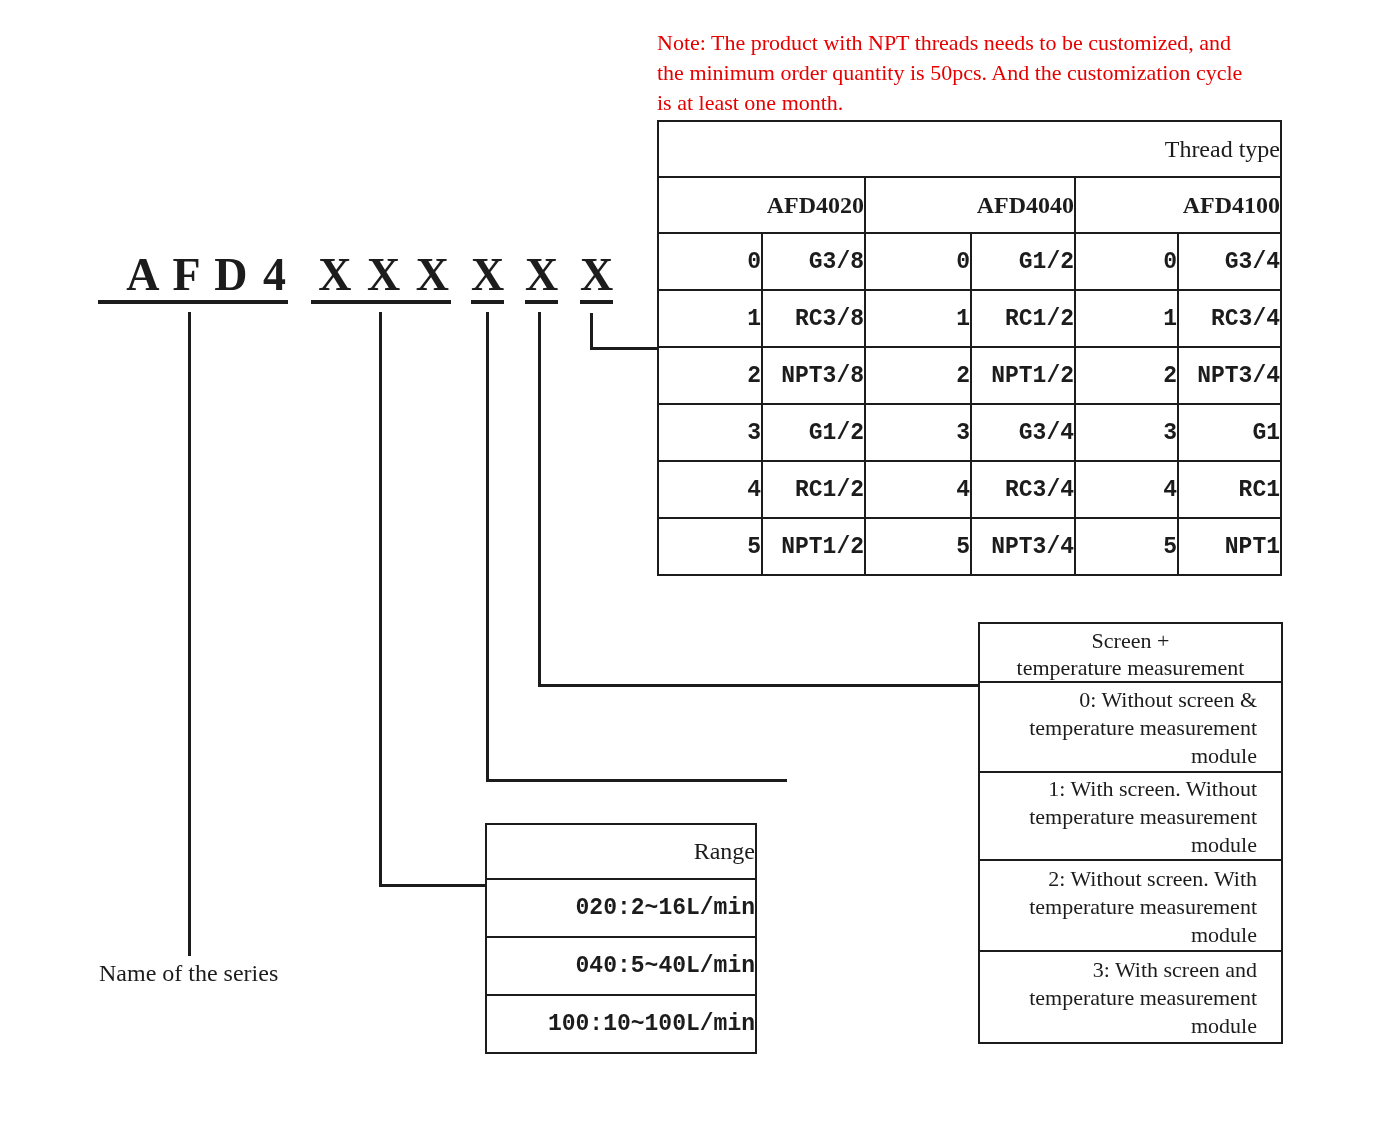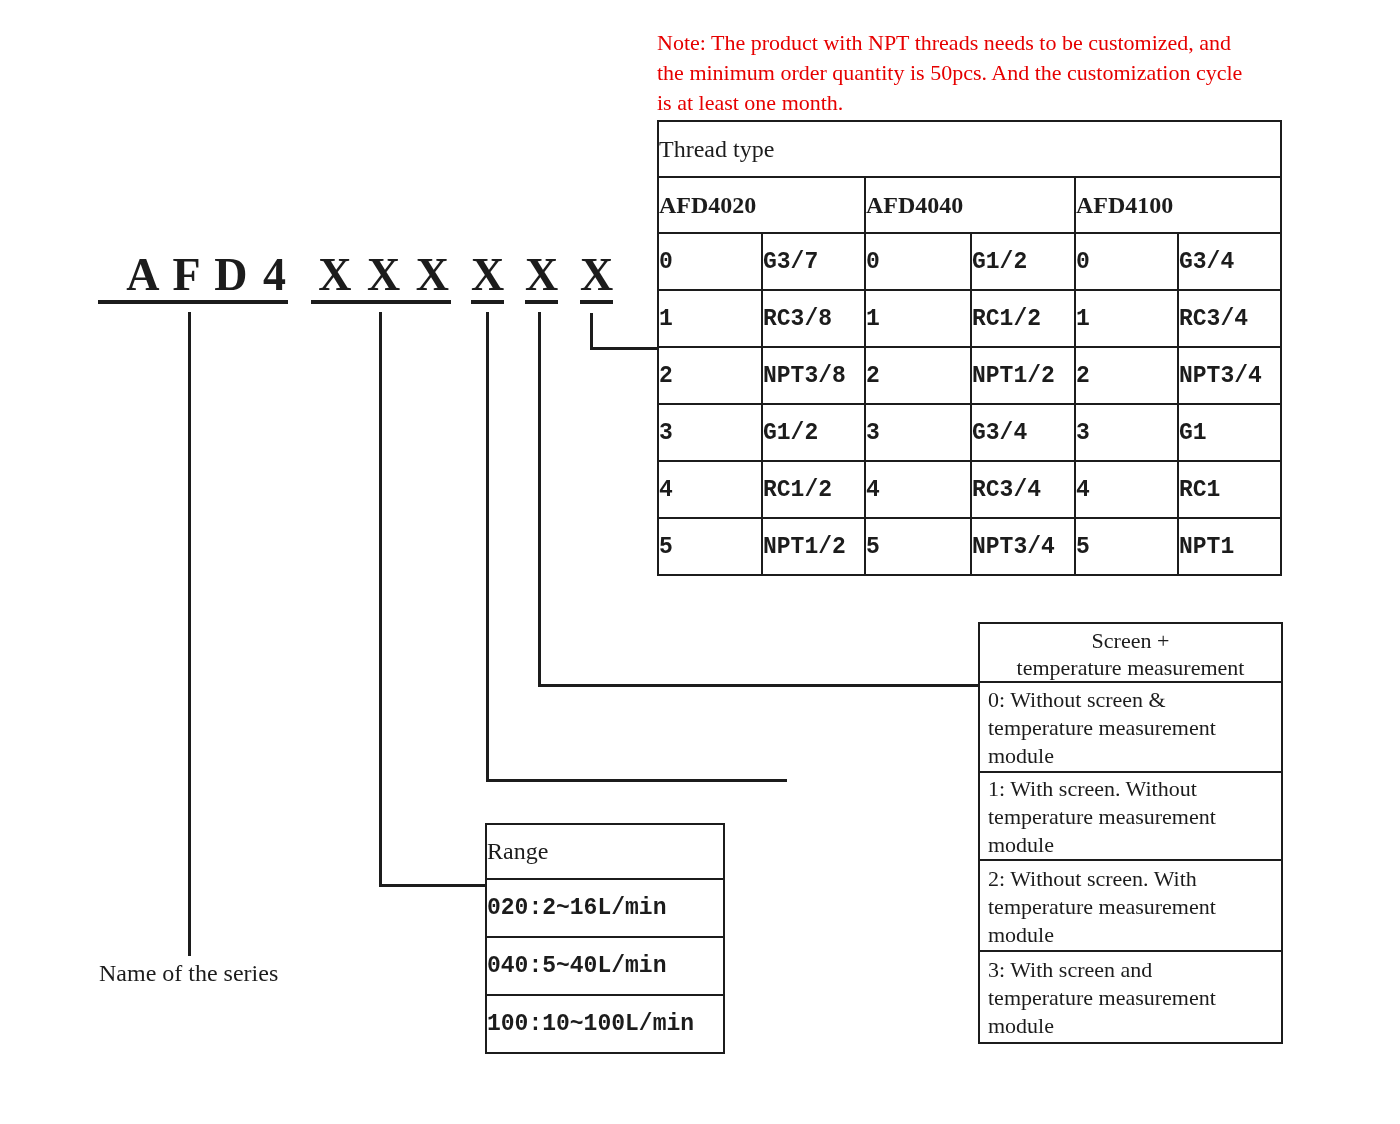--- a/index.html
+++ b/index.html
@@ -52,34 +52,34 @@
   .hl-thread{left:590px;top:347px;width:69px;}
   
   table.tbl{
     position:absolute;
     border-collapse:collapse;
     table-layout:fixed;
     background:var(--background);
   }
   table.tbl td{
     border:2px solid var(--ink);
-    text-align:left;
+    text-align:right;
     vertical-align:middle;
     padding:0;
     overflow:hidden;
   }
   .serif-title{font-family:"Liberation Serif", serif;font-size:24px;font-weight:normal;}
   .mono-val{font-family:"Liberation Mono", monospace;font-weight:bold;font-size:23px;}
   
   .thread{left:657px;top:120px;width:625px;}
   .thread tr.r-title td{height:54px;}
   .thread tr.r-models td{height:54px;font-family:"Liberation Serif",serif;font-weight:bold;font-size:24px;}
   .thread tr.r-data td{height:55px;}
   
-  .range{left:485px;top:823px;width:240px;}
+  .range{left:485px;top:823px;width:272px;}
   .range tr.r-title td{height:53px;}
   .range tr.r-data td{height:56px;margin-left:48px;}
   
   .output{left:785px;top:717px;width:150px;}
   .output tr.r-title td{height:52px;font-size:23px;}
   .output tr.r-data td{height:55px;}
   
   .screen{left:978px;top:622px;width:305px;}
   .screen td{text-align:left;vertical-align:top;}
   .screen tr.r-title td{height:54px;text-align:center;font-size:22px;line-height:27px;padding-top:3px;margin-left:24px;}
@@ -137,21 +137,21 @@
         <tr class="r-title">
       <td colspan="6" class="serif-title">Thread type</td>
     </tr>
     <tr class="r-models">
       <td colspan="2">AFD4020</td>
       <td colspan="2">AFD4040</td>
       <td colspan="2">AFD4100</td>
     </tr>
     <tr class="r-data">
       <td class="mono-val">0</td>
-      <td class="mono-val">G3/7</td>
+      <td class="mono-val">G3/8</td>
       <td class="mono-val">0</td>
       <td class="mono-val">G1/2</td>
       <td class="mono-val">0</td>
       <td class="mono-val">G3/4</td>
     </tr>
     <tr class="r-data">
       <td class="mono-val">1</td>
       <td class="mono-val">RC3/8</td>
       <td class="mono-val">1</td>
       <td class="mono-val">RC1/2</td>

